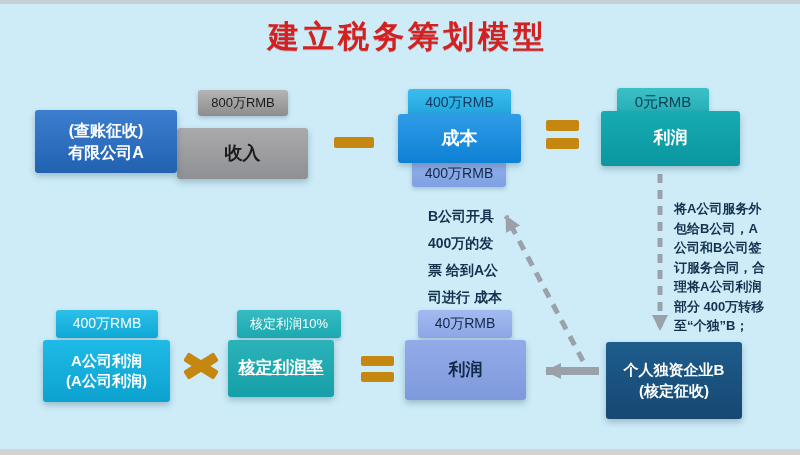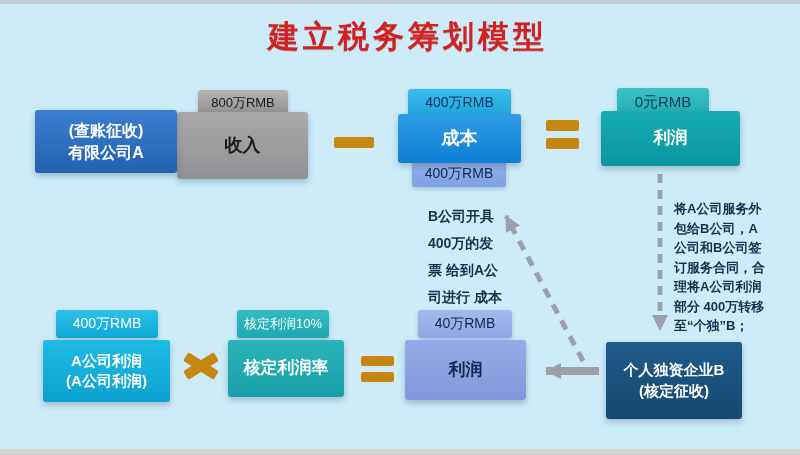--- a/index.html
+++ b/index.html
@@ -24,21 +24,21 @@
   .tag{
     position:absolute;display:flex;align-items:center;justify-content:center;
     font-weight:normal;text-align:center;border-radius:3px;
     box-shadow:0 2px 4px rgba(40,70,90,.25);
   }
   
   .box-a{left:35px;top:110px;width:142px;height:63px;z-index:4;
     background:linear-gradient(#3c7ecf,#2161b0);color:#fff;font-size:16px;}
   .tag-income{left:198px;top:90px;width:90px;height:26px;z-index:2;
     background:linear-gradient(#b4b4b4,#8d8d8d);color:#1b1b1b;font-size:13px;}
-  .box-income{left:177px;top:112px;width:131px;height:67px;z-index:3;
+  .box-income{left:177px;top:128px;width:131px;height:51px;z-index:3;
     background:linear-gradient(#aaaaac,#8f9093);color:#1b1b1b;font-size:18px;}
   .box-cost{left:398px;top:114px;width:123px;height:49px;z-index:3;
     background:linear-gradient(#2f9ce6,#0e80d4);color:#fff;font-size:18px;}
   .tag-cost-top{left:408px;top:89px;width:103px;height:28px;z-index:2;
     background:linear-gradient(#3bbdee,#1ea4da);color:#0f3c64;font-size:14px;}
   .tag-cost-bottom{left:412px;top:161px;width:94px;height:26px;z-index:2;
     background:linear-gradient(#92b1ec,#7fa0e2);color:#14284a;font-size:14px;}
   .box-profit-top{left:601px;top:111px;width:139px;height:55px;z-index:3;
     background:linear-gradient(#17abb2,#0a96a0);color:#fff;font-size:17px;}
   .tag-profit-top{left:617px;top:88px;width:92px;height:29px;z-index:2;
@@ -59,24 +59,24 @@
   .note{
     position:absolute;font-weight:bold;color:#15314e;white-space:pre-line;z-index:2;
   }
   .note-invoice{left:428px;top:203px;font-size:14px;line-height:27px;}
   .note-outsource{left:674px;top:199px;font-size:13px;line-height:19.5px;}
   
   .tag-b-income{left:56px;top:310px;width:102px;height:28px;z-index:2;
     background:linear-gradient(#2cc0e8,#0fa8d6);color:#fff;font-size:14px;}
   .box-b-income{left:43px;top:340px;width:127px;height:62px;z-index:3;
     background:linear-gradient(#1fbae6,#0ca2d0);color:#fff;font-size:15px;}
-  .tag-rate{left:237px;top:310px;width:92px;height:28px;z-index:2;
+  .tag-rate{left:237px;top:310px;width:104px;height:28px;z-index:2;
     background:linear-gradient(#35bcc2,#1ca8b0);color:#fff;font-size:13px;text-align:center;}
-  .box-rate{left:228px;top:340px;width:116px;height:57px;z-index:3;
-    background:linear-gradient(#2bb3b9,#169fa8);color:#fff;font-size:17px;}
+  .box-rate{left:228px;top:340px;width:106px;height:57px;z-index:3;
+    background:linear-gradient(#2bb3b9,#169fa8);color:#fff;font-size:17px;text-decoration:underline;}
   .tag-profit-bottom{left:418px;top:310px;width:94px;height:28px;z-index:2;
     background:linear-gradient(#a3baf0,#8da7e6);color:#14284a;font-size:14px;}
   .box-profit-bottom{left:405px;top:340px;width:121px;height:60px;z-index:3;
     background:linear-gradient(#93abe8,#7e99dc);color:#14284a;font-size:17px;}
   .box-sole{left:606px;top:342px;width:136px;height:77px;z-index:3;
     background:linear-gradient(#1e5c8c,#164872);color:#fff;font-size:15px;}
   .arrows{position:absolute;left:0;top:0;width:800px;height:455px;z-index:1;pointer-events:none;}
 </style>
 </head>
 <body>

